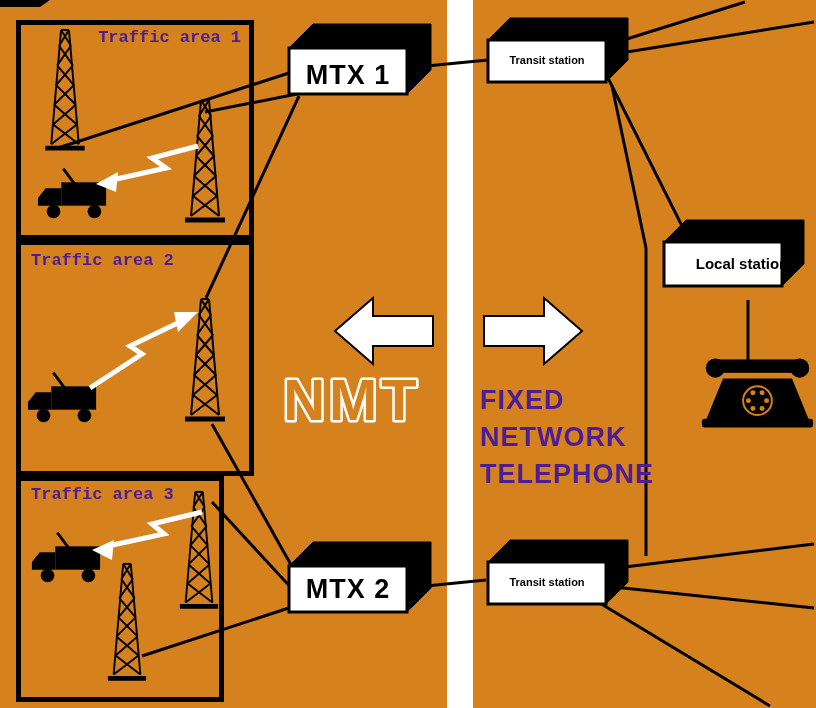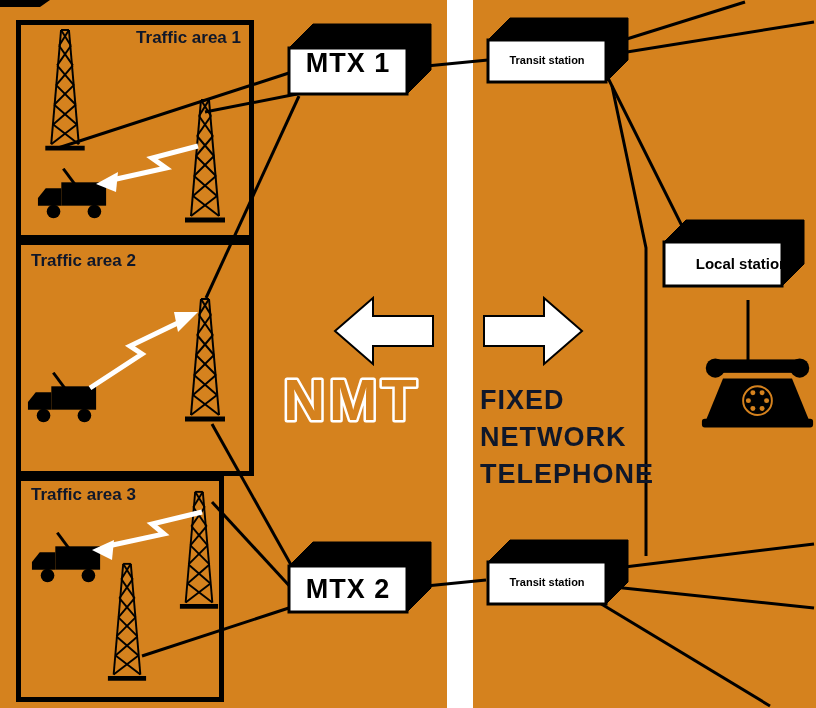--- a/index.html
+++ b/index.html
@@ -5,42 +5,42 @@
   html,body{margin:0;padding:0;background:#888;}
   #canvas{
     position:relative;width:816px;height:708px;overflow:hidden;
     background:#D5821E;
     font-family:"Liberation Sans",sans-serif;
   }
   .abs{position:absolute;}
   .layer{position:absolute;left:0;top:0;}
   .divider{position:absolute;left:447px;top:0;width:26px;height:708px;background:#FFFFFF;z-index:1;}
   .tbox{position:absolute;border:5px solid #000;box-sizing:border-box;background:transparent;z-index:2;}
-  .tbox-label{position:absolute;font-weight:bold;font-size:17px;color:#0f172a;white-space:nowrap;}
+  .tbox-label{position:absolute;font-weight:bold;font-size:17px;color:#4c1d95;white-space:nowrap;font-family:Liberation Mono, monospace;}
   .lines-layer{z-index:3;}
   .icon-layer{z-index:4;}
   .zigzag-layer{z-index:5;pointer-events:none;}
   .station{position:absolute;z-index:6;}
   .face-top,.face-side{fill:#000;stroke:#000;stroke-width:1;}
   .face-front{fill:#FFF;stroke:#000;stroke-width:3;}
   .station-label{
     position:absolute;display:flex;align-items:center;justify-content:center;
     font-weight:bold;color:#000;text-align:center;line-height:1.05;
   }
   .lbl-mtx{font-size:27px;letter-spacing:1px;}
   .lbl-transit{font-size:11px;}
   .lbl-local{font-size:15px;margin-left:19px;}
   .conn{stroke:#000;stroke-width:3;fill:none;}
   .tower{stroke:#000;stroke-width:2;fill:none;}
   .block-arrow{fill:#FFF;stroke:#000;stroke-width:2;}
   .zig{stroke:#FFF;stroke-width:5;fill:none;}
   .zig-head{fill:#FFF;}
   .fixed-label{
     position:absolute;left:480px;top:382px;z-index:6;
-    color:#0f172a;font-weight:bold;font-size:27px;line-height:37px;letter-spacing:1px;white-space:nowrap;
+    color:#4c1d95;font-weight:bold;font-size:27px;line-height:37px;letter-spacing:1px;white-space:nowrap;
   }
   .nmt-svg{position:absolute;left:255px;top:366px;z-index:6;}
   .nmt-text{
     font-family:"Liberation Sans",sans-serif;font-weight:bold;font-size:58px;letter-spacing:4px;
     fill:#D5821E;stroke:#FFF;stroke-width:5;paint-order:stroke;stroke-linejoin:round;
   }
   .arrow-svg{position:absolute;z-index:6;}
   .phone-svg{position:absolute;left:700px;top:352px;z-index:6;}
 </style>
 </head>
@@ -160,21 +160,21 @@
     <polyline class="zig" points="202,512 152,524 164,534 108,546"></polyline>
     <polygon class="zig-head" points="92,550 114,540 112,560"></polygon>
   </svg>
 
   <div class="station" style="left:285px;top:20px">
     <svg width="150" height="78">
       <polygon class="face-top" points="4,28 28,4 146,4 122,28"></polygon>
       <polygon class="face-side" points="122,28 146,4 146,50 122,74"></polygon>
       <rect class="face-front" x="4" y="28" width="118" height="46"></rect>
     </svg>
-    <div class="station-label lbl-mtx" style="left:4px;top:20px;width:118px;height:46px">MTX 1</div>
+    <div class="station-label lbl-mtx" style="left:4px;top:32px;width:118px;height:46px">MTX 1</div>
   </div>
 
   <div class="station" style="left:285px;top:538px">
     <svg width="150" height="78">
       <polygon class="face-top" points="4,28 28,4 146,4 122,28"></polygon>
       <polygon class="face-side" points="122,28 146,4 146,50 122,74"></polygon>
       <rect class="face-front" x="4" y="28" width="118" height="46"></rect>
     </svg>
     <div class="station-label lbl-mtx" style="left:4px;top:28px;width:118px;height:46px">MTX 2</div>
   </div>

